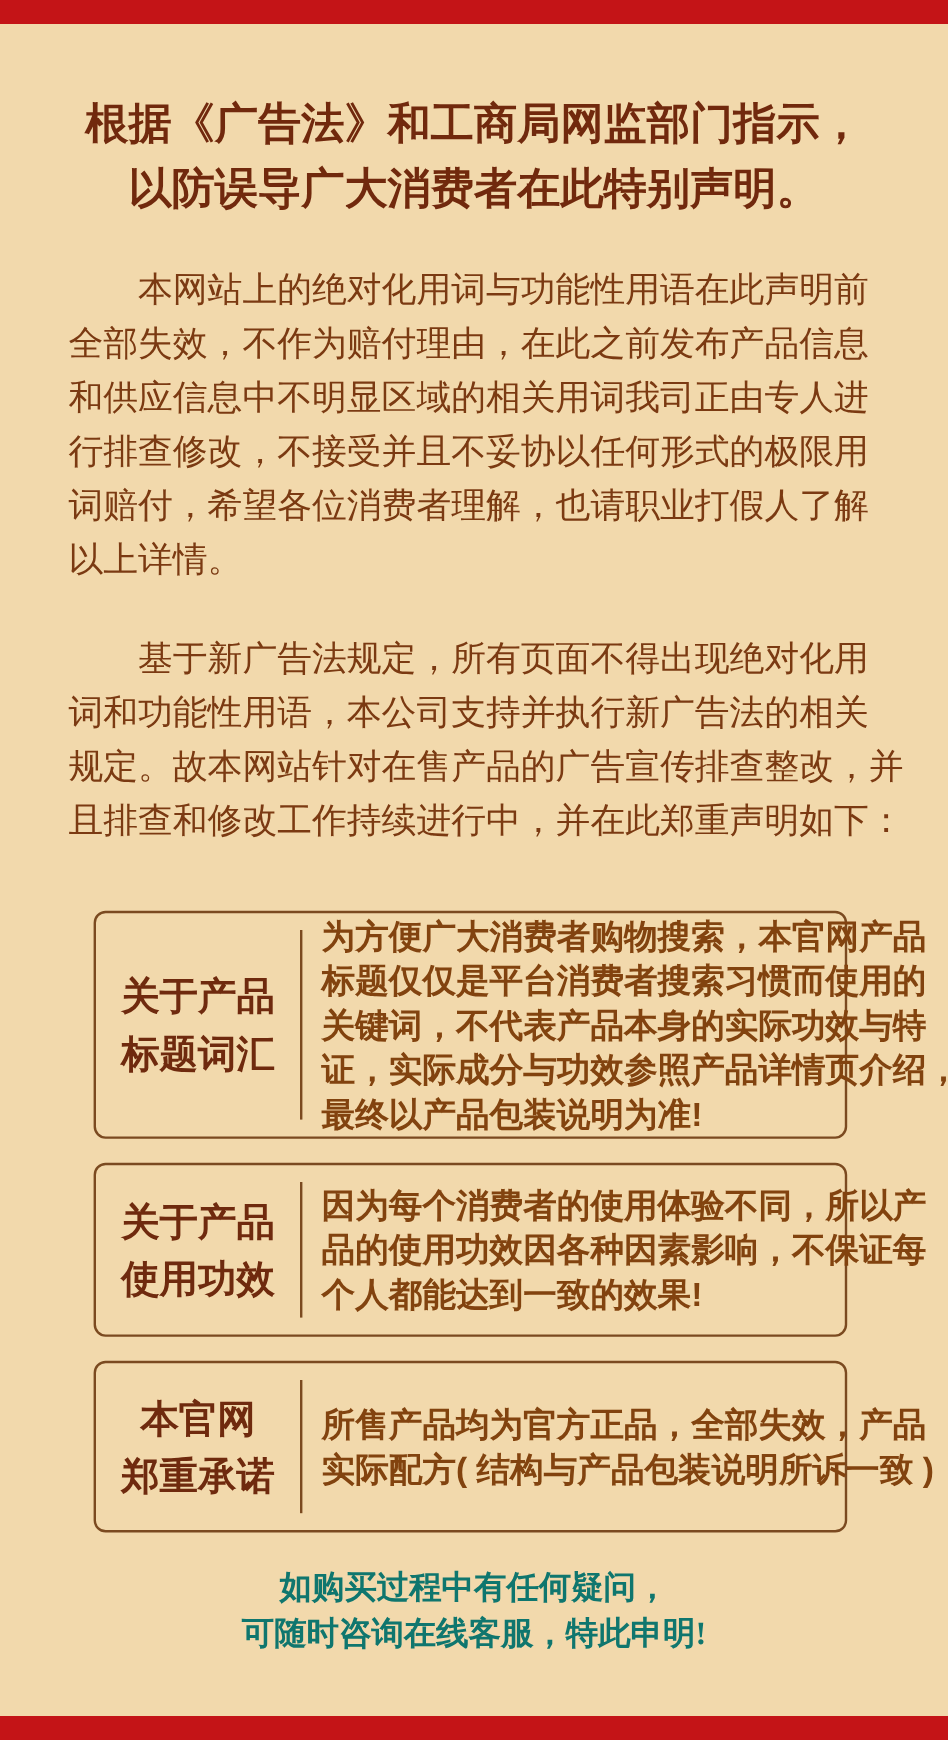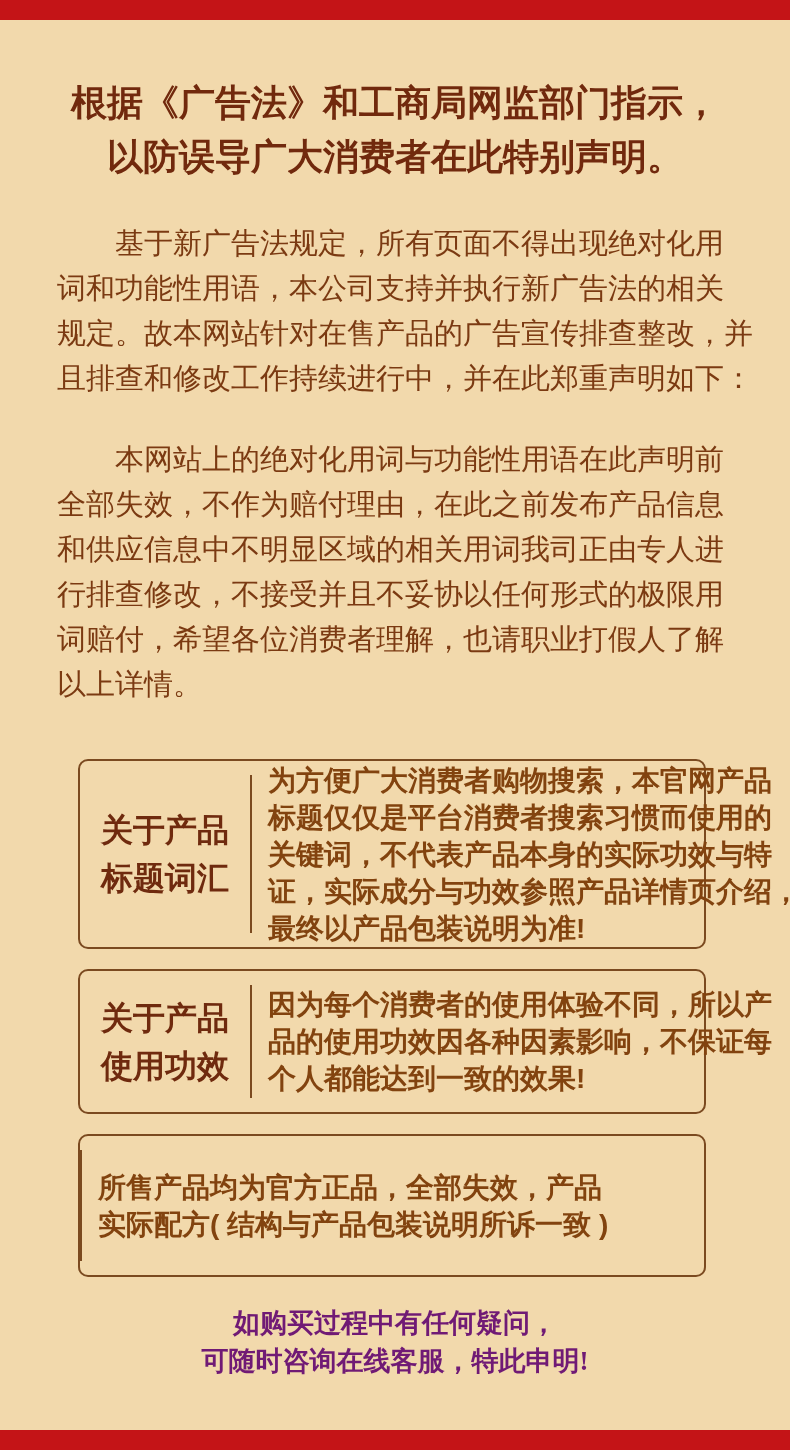--- a/index.html
+++ b/index.html
@@ -71,45 +71,45 @@
     line-height:37px;
     color:#82430f;
     white-space:pre;
   }
   .footer-note{
     margin-top:27px;
     text-align:center;
     font-weight:bold;
     font-size:27px;
     line-height:38px;
-    color:#701a75;
+    color:#0f766e;
     white-space:pre-line;
   }
 </style>
 </head>
 <body>
 
 <div class="page">
 
   <div class="band"></div>
 
   <h1 class="heading">根据《广告法》和工商局网监部门指示，
 以防误导广大消费者在此特别声明。</h1>
 
   <div class="content">
-    <p class="para para-1">基于新广告法规定，所有页面不得出现绝对化用
-词和功能性用语，本公司支持并执行新广告法的相关
-规定。故本网站针对在售产品的广告宣传排查整改，并
-且排查和修改工作持续进行中，并在此郑重声明如下：</p>
     <p class="para para-2">本网站上的绝对化用词与功能性用语在此声明前
 全部失效，不作为赔付理由，在此之前发布产品信息
 和供应信息中不明显区域的相关用词我司正由专人进
 行排查修改，不接受并且不妥协以任何形式的极限用
 词赔付，希望各位消费者理解，也请职业打假人了解
 以上详情。</p>
+    <p class="para para-1">基于新广告法规定，所有页面不得出现绝对化用
+词和功能性用语，本公司支持并执行新广告法的相关
+规定。故本网站针对在售产品的广告宣传排查整改，并
+且排查和修改工作持续进行中，并在此郑重声明如下：</p>
   </div>
 
   <div class="boxes">
 
     <div class="notice-box box-1">
       <div class="box-label">关于产品
 标题词汇</div>
       <div class="box-divider"></div>
       <div class="box-body">为方便广大消费者购物搜索，本官网产品
 标题仅仅是平台消费者搜索习惯而使用的
@@ -121,20 +121,22 @@
     <div class="notice-box box-2">
       <div class="box-label">关于产品
 使用功效</div>
       <div class="box-divider"></div>
       <div class="box-body">因为每个消费者的使用体验不同，所以产
 品的使用功效因各种因素影响，不保证每
 个人都能达到一致的效果!</div>
     </div>
 
     <div class="notice-box box-3">
+      <div class="box-label">本官网
+郑重承诺</div>
       <div class="box-divider"></div>
       <div class="box-body">所售产品均为官方正品，全部失效，产品
 实际配方( 结构与产品包装说明所诉一致 )</div>
     </div>
 
   </div>
 
   <div class="footer-note">如购买过程中有任何疑问，
 可随时咨询在线客服，特此申明!</div>
 

